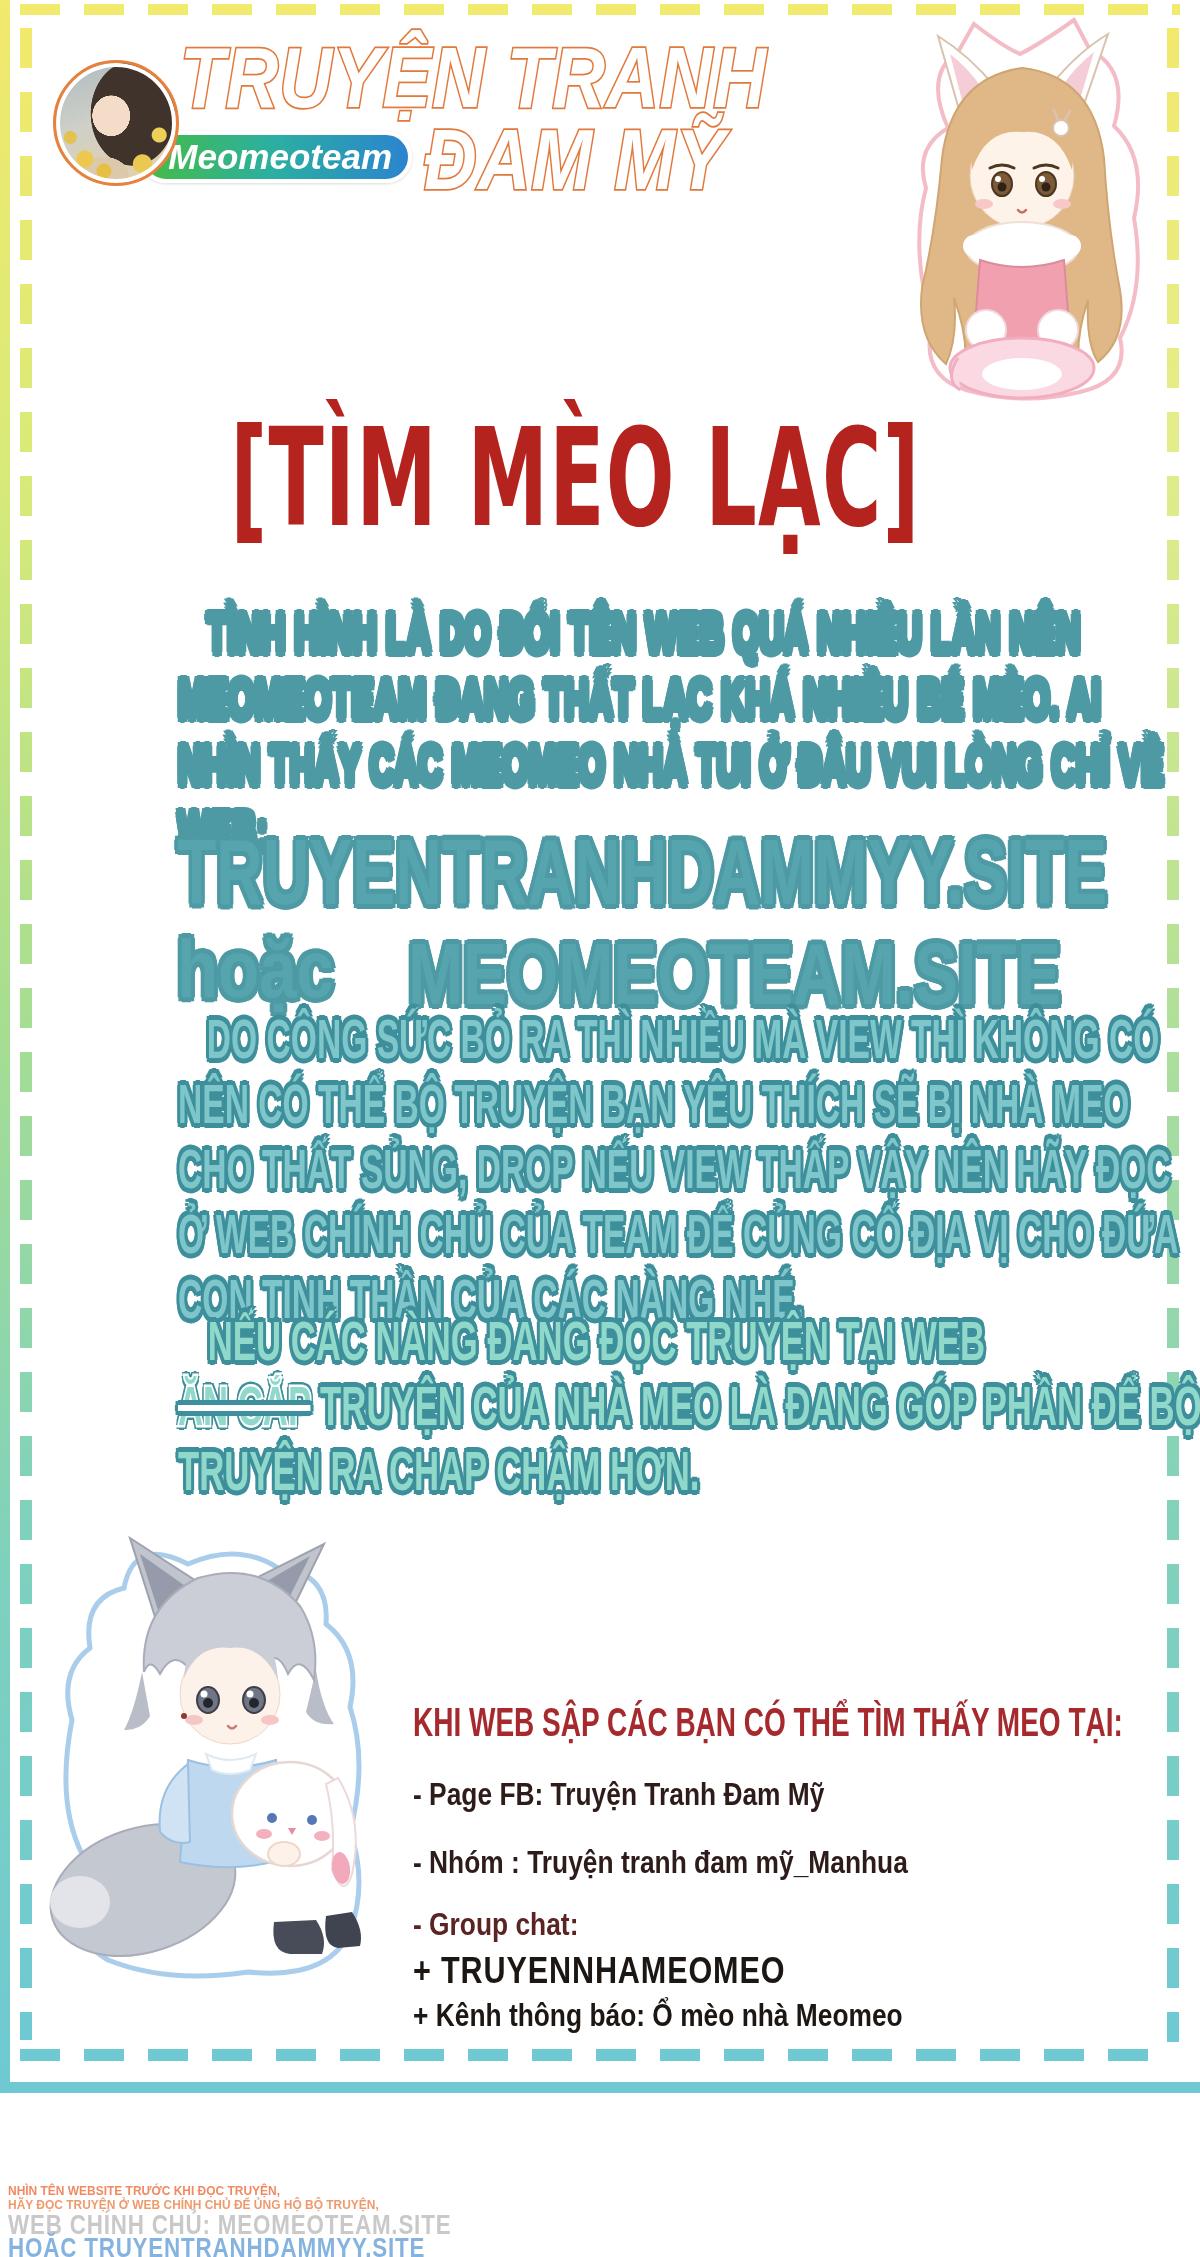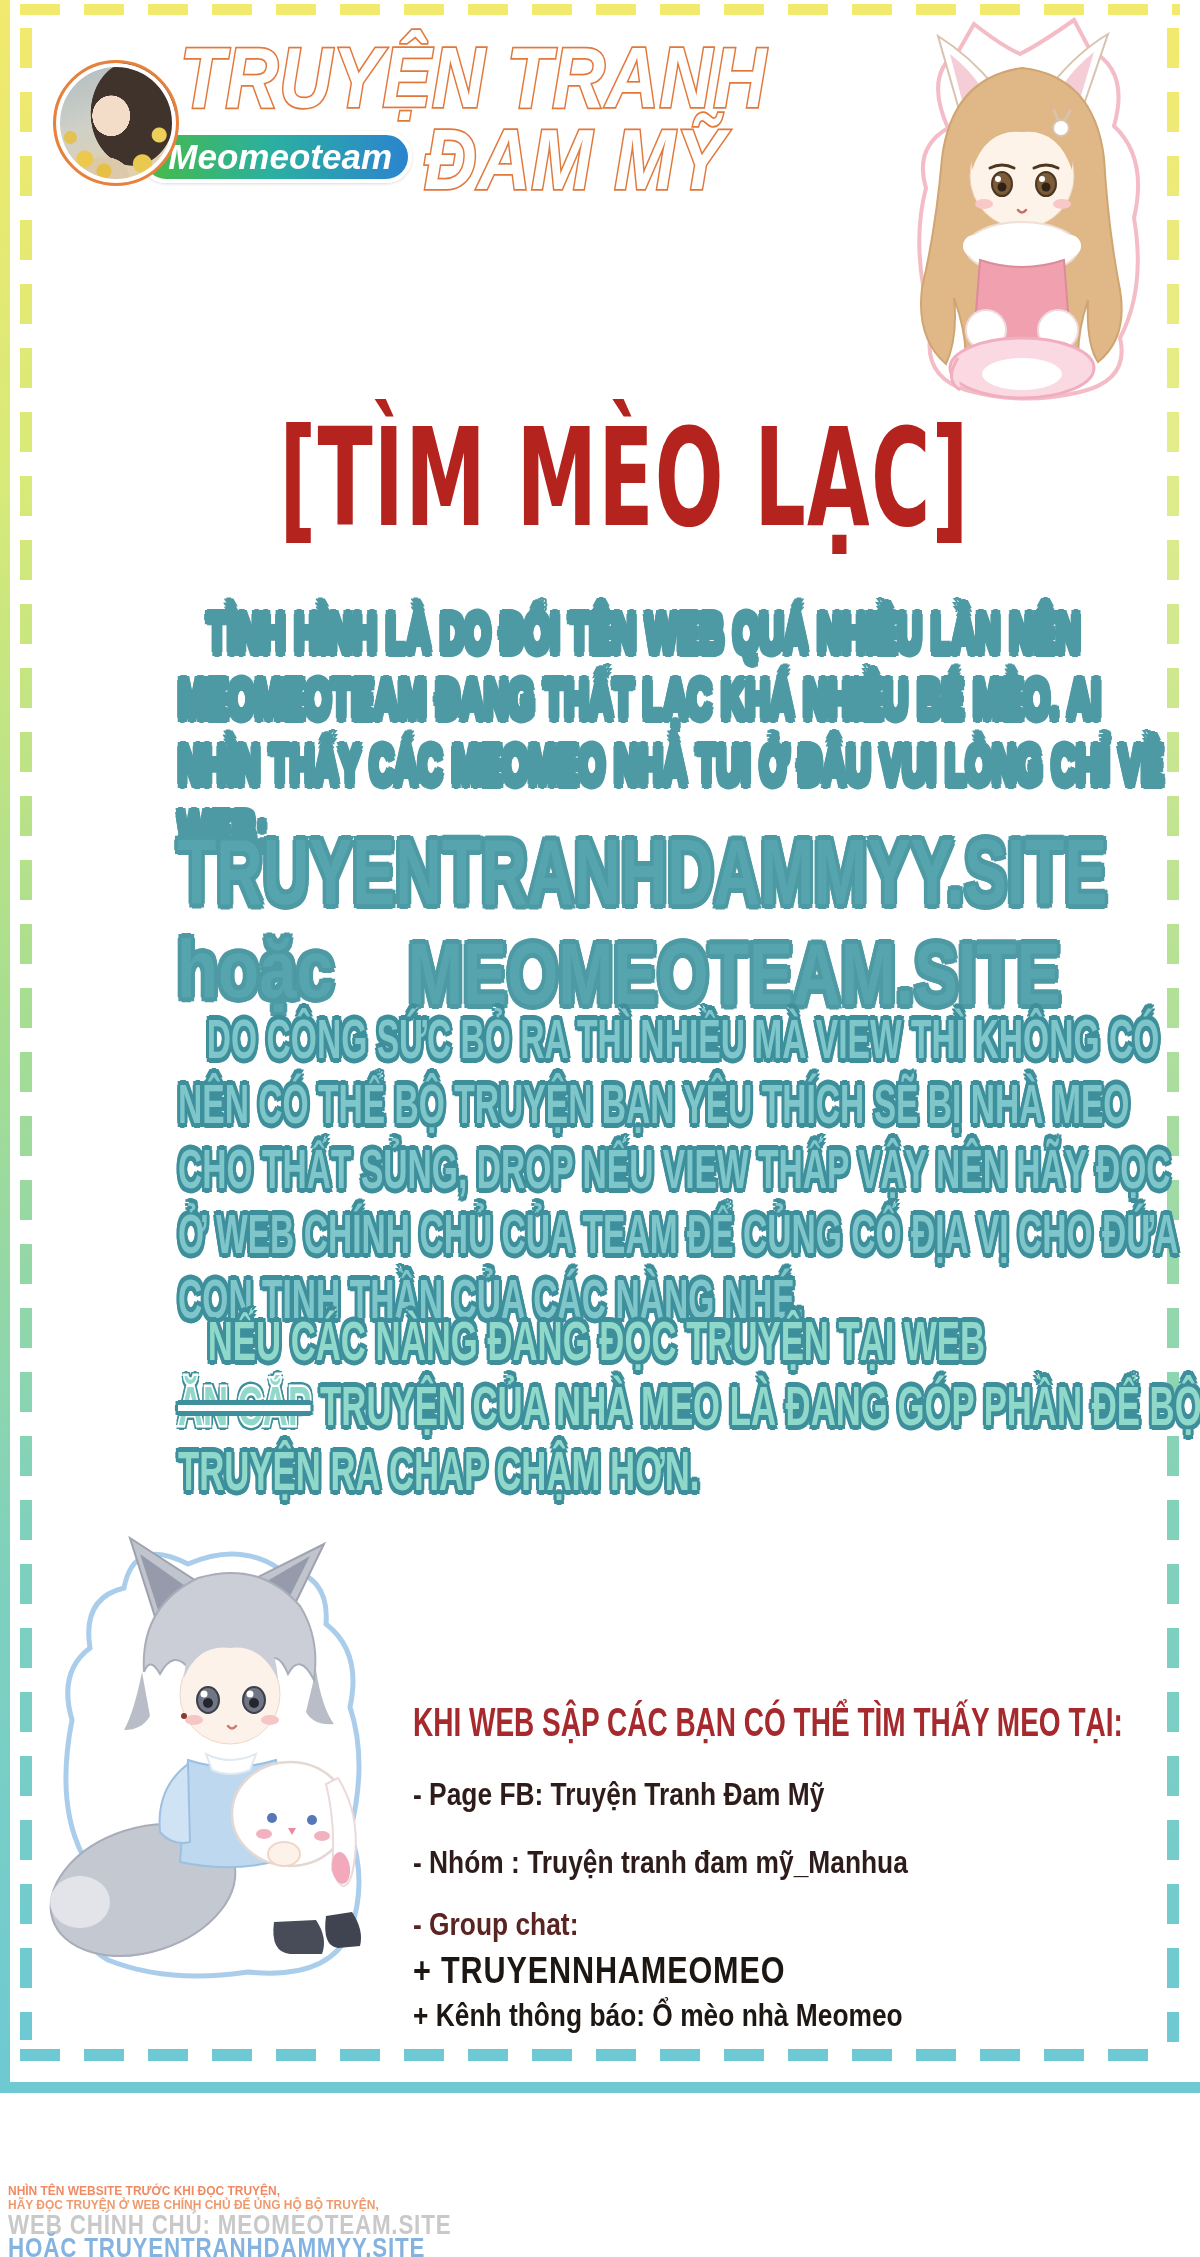--- a/index.html
+++ b/index.html
@@ -41,21 +41,21 @@
     justify-content:flex-end;padding-right:16px;
     box-shadow:0 1px 3px rgba(0,0,0,.15);}
   .badge span{color:#fff;font-weight:bold;font-style:italic;font-size:35px;letter-spacing:0px;}
   .site-title{z-index:2;color:#fff;font-weight:bold;font-style:italic;font-size:86px;
     line-height:1;-webkit-text-stroke:3.5px #e2793c;paint-order:stroke fill;
     letter-spacing:1px;white-space:nowrap;transform:scaleX(.85);transform-origin:left top;}
   .t1{left:180px;top:34px;}
   .t2{left:424px;top:116px;}
 
   
-  .red-title{left:0;right:0;top:408px;text-align:right;z-index:3;}
+  .red-title{left:0;right:0;top:408px;text-align:left;z-index:3;}
   .red-title span{display:inline-block;font-family:"DejaVu Sans",sans-serif;font-weight:bold;
     font-size:135px;line-height:1.05;color:#b5231f;letter-spacing:2px;white-space:nowrap;
     transform:scale(.60,1.0);transform-origin:center top;}
 
   
   .ot{font-weight:bold;line-height:66px;white-space:nowrap;font-size:56px;
       -webkit-text-stroke:5px #fff;paint-order:stroke fill;transform-origin:left top;}
   .ring1{text-shadow:-4px -4px 0 var(--r),4px -4px 0 var(--r),-4px 4px 0 var(--r),4px 4px 0 var(--r),
          -5px 0 0 var(--r),5px 0 0 var(--r),0 -5px 0 var(--r),0 5px 0 var(--r);}
   .p1{left:178px;top:600px;color:#4e9aa4;--r:#4e9aa4;transform:scaleX(.60);}

